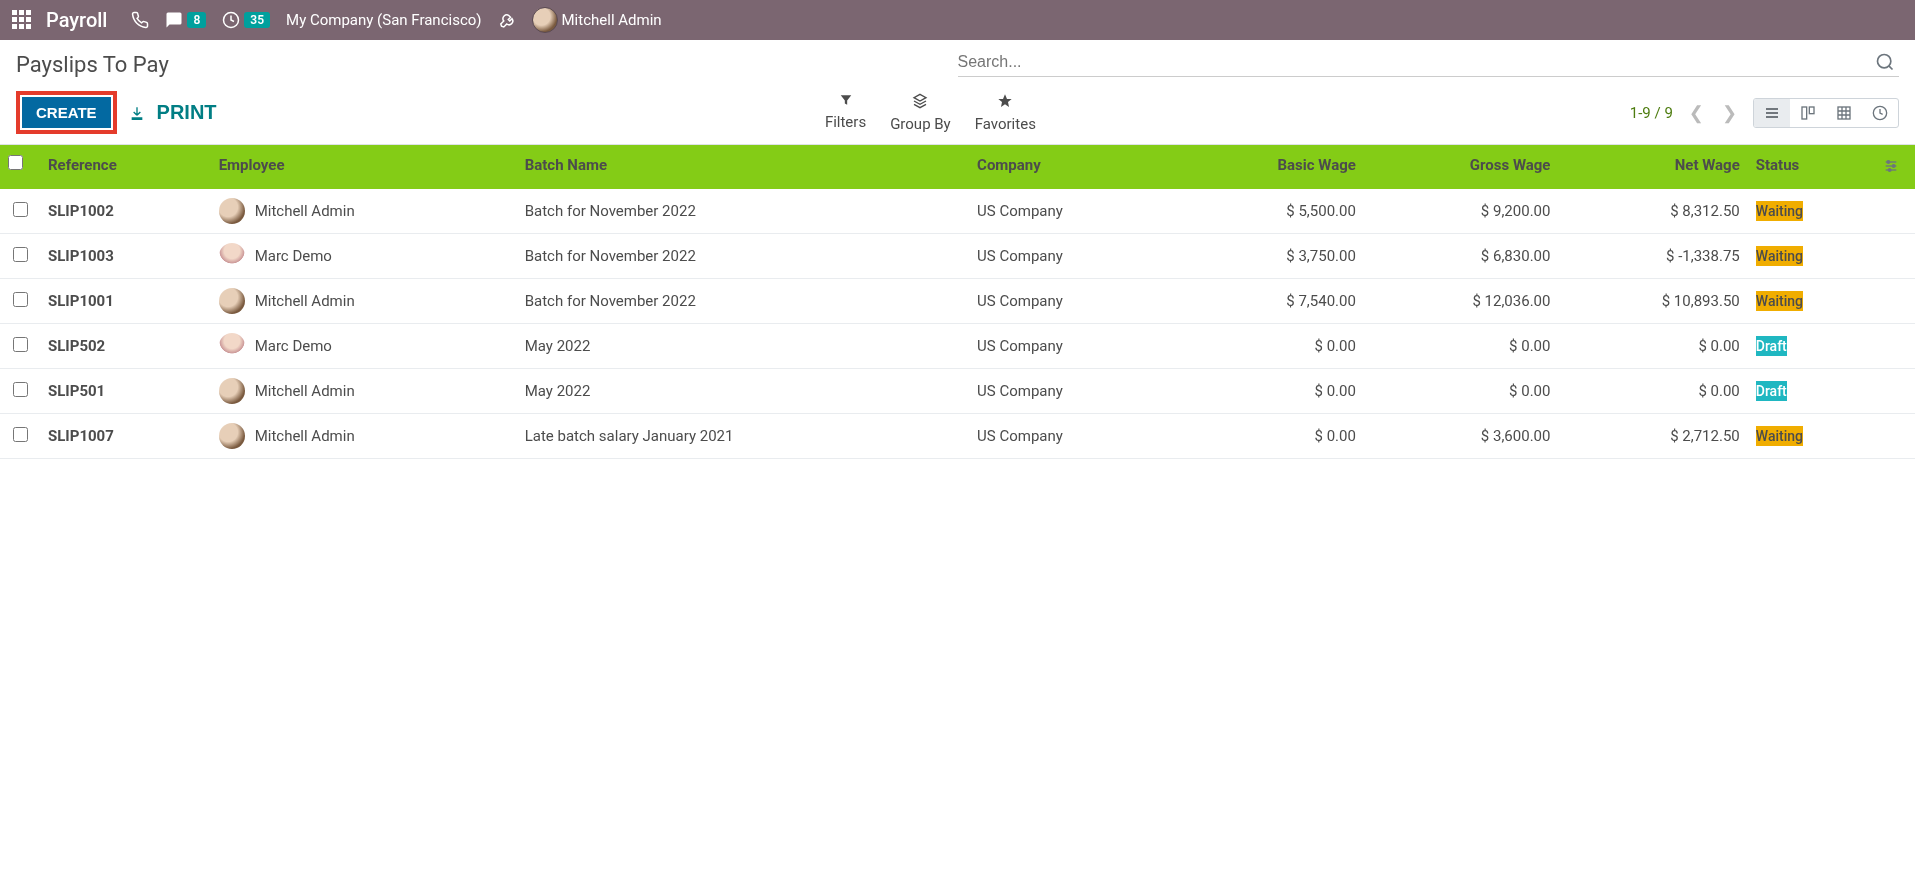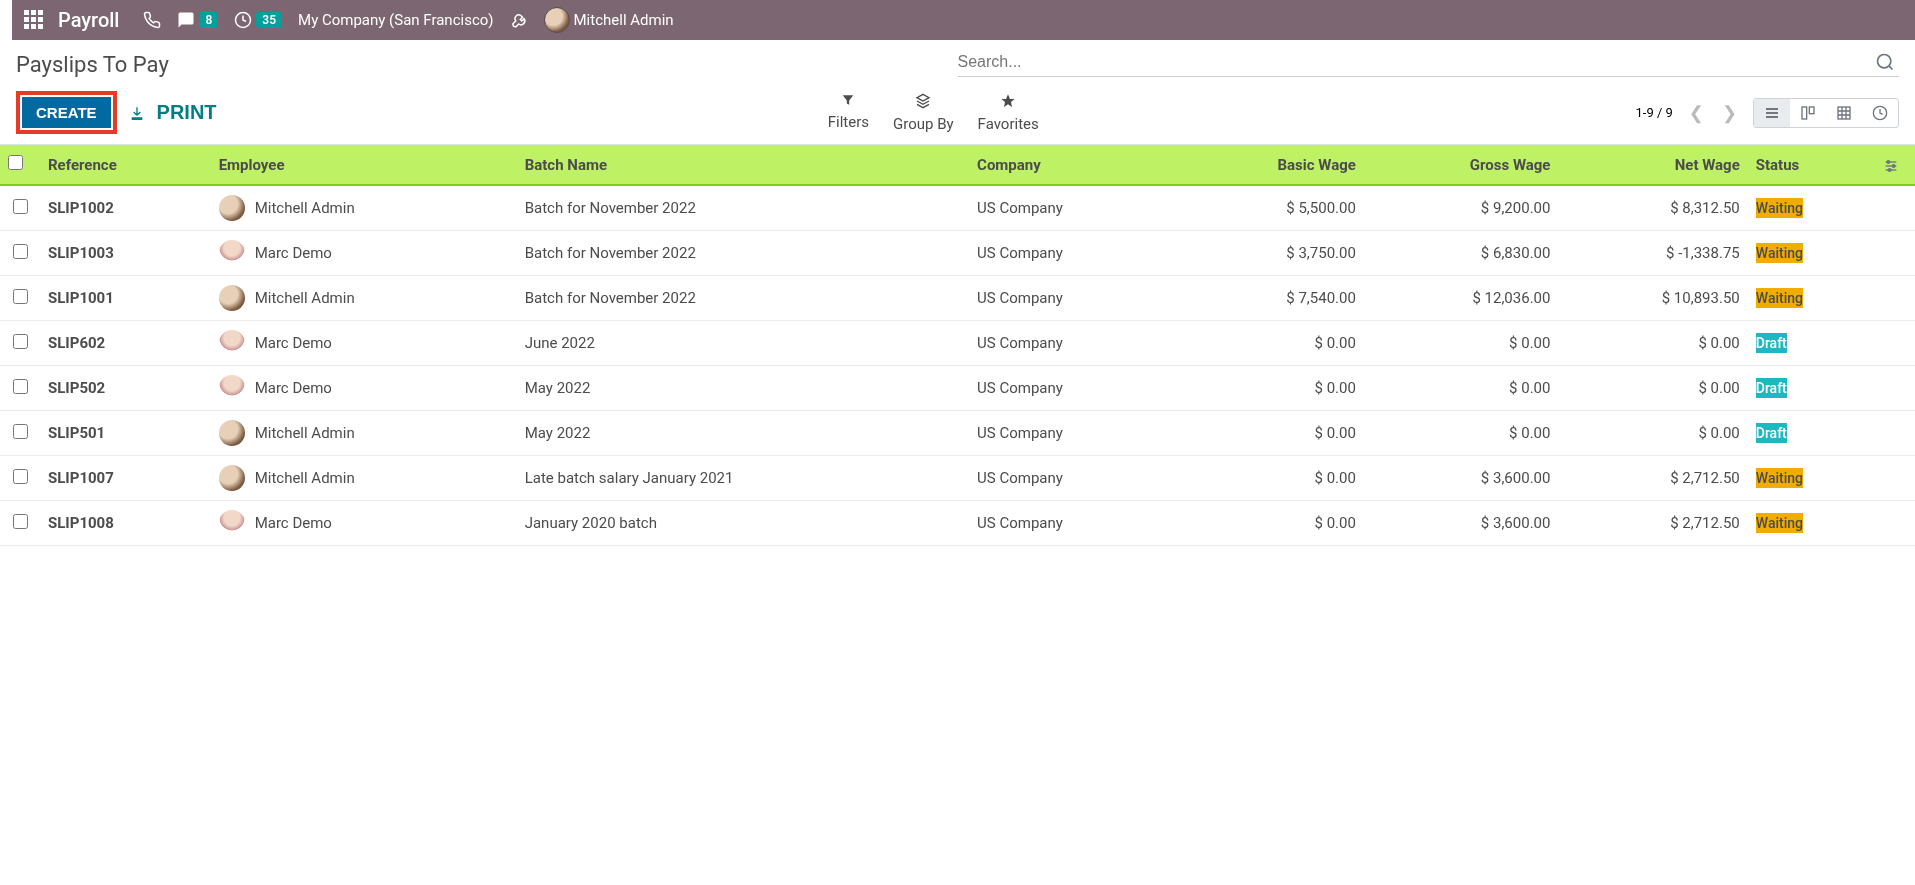--- a/index.html
+++ b/index.html
@@ -1,19 +1,19 @@
 <!DOCTYPE html>
 <html><head>
 <meta charset="utf-8">
 <style>
   * { box-sizing: border-box; margin: 0; padding: 0; }
   body { font-family: -apple-system, BlinkMacSystemFont, "Segoe UI", Roboto, Helvetica, Arial, sans-serif; font-size: 15px; color: #374151; background: #fff; }
   
   
-  .topnav { background: #7b6671; color: #fff; height: 40px; display: flex; align-items: center; padding: 0 12px; margin-left: 12px; }
+  .topnav { background: #7b6671; color: #fff; height: 40px; display: flex; align-items: center; padding: 0 12px; }
   .topnav .apps-icon { width: 20px; height: 20px; display: grid; grid-template-columns: repeat(3,5px); grid-template-rows: repeat(3,5px); gap: 2px; margin-right: 14px; cursor: pointer; }
   .topnav .apps-icon span { background: #fff; width: 5px; height: 5px; }
   .topnav .brand { font-size: 20px; font-weight: 500; margin-right: 24px; cursor: pointer; }
   .topnav .menu { display: flex; gap: 30px; flex: 1; }
   .topnav .menu a { color: #fff; text-decoration: none; font-size: 15px; cursor: pointer; }
   .topnav .right { display: flex; align-items: center; gap: 16px; }
   .topnav .right-item { display: flex; align-items: center; gap: 4px; cursor: pointer; }
   .badge-teal { background: #00a09d; color: #fff; font-size: 12px; padding: 1px 6px; border-radius: 3px; font-weight: 600; }
   .avatar { width: 26px; height: 26px; border-radius: 50%; background: radial-gradient(circle at 35% 35%, #e7cfb8 40%, #7a5a3f 70%); border: 1px solid #5a4a52; }
   
@@ -29,29 +29,29 @@
   .ctrl-left { display: flex; align-items: center; gap: 12px; flex: 1; }
   .highlight-box { border: 4px solid #e43b2b; padding: 2px; display: inline-block; }
   .btn-create { background: #0369a1; color: #fff; border: none; padding: 7px 14px; font-size: 15px; font-weight: 600; cursor: pointer; }
   .btn-link { color: #017e84; background: none; border: none; font-size: 20px; font-weight: 600; cursor: pointer; }
   .icon-teal { color: #017e84; cursor: pointer; }
   
   .ctrl-mid { display: flex; gap: 24px; color: #4c4c4c; flex: 1; justify-content: flex-start; padding-left: 4px;}
   .ctrl-mid .filter-btn { display: flex; align-items: center; gap: 6px; cursor: pointer; font-size: 15px; flex-direction: column; }
   
   .ctrl-right { display: flex; align-items: center; gap: 14px; }
-  .pager { color: #000000; font-size: 13px; }
+  .pager { color: #4d7c0f; font-size: 15px; }
   .pager-arrow { color: #bbb; padding: 0 2px; cursor: pointer; font-size: 18px; }
   .view-switch { display: flex; border: 1px solid #ced4da; border-radius: 3px; overflow: hidden; }
   .view-btn { padding: 6px 10px; cursor: pointer; color: #6c757d; display: flex; align-items: center; }
   .view-btn.active { background: #e9ecef; color: #495057; }
   
   
   table.list { width: 100%; border-collapse: collapse; }
-  table.list th { text-align: left; font-weight: 700; font-size: 15px; padding: 10px 8px; border-bottom: 2px solid #84cc16; color: #4c4c4c; background: #bef264; }
+  table.list th { text-align: left; font-weight: 700; font-size: 15px; padding: 10px 8px; border-bottom: 5px solid #84cc16; color: #4c4c4c; background: #84cc16; }
   table.list th.num, table.list td.num { text-align: right; }
   table.list td { padding: 9px 8px; border-bottom: 1px solid #e9ecef; font-size: 15px; color: #4c4c4c; vertical-align: middle; }
   .chk { width: 40px; text-align: center; }
   .chk input { width: 15px; height: 15px; }
   .emp-cell { display: flex; align-items: center; gap: 10px; }
   .emp-avatar { width: 26px; height: 26px; border-radius: 50%; background: radial-gradient(circle at 35% 35%, #e7cfb8 40%, #7a5a3f 70%); flex-shrink: 0; }
   .emp-avatar.v2 { background: radial-gradient(circle at 50% 30%, #f2d8c8 35%, #c99 55%, #fff 58%); }
   .status-badge { display: inline-block; padding: 2px 0; border-radius: 0; font-size: 14px; font-weight: 500; color: #fff; }
   .status-waiting { background: #f0ad00; color: #4c4c4c; }
   .status-draft { background: #1fb7c1; }
@@ -267,44 +267,27 @@
         <td>Batch for November 2022</td>
         <td>US Company</td>
         <td class="num">$ 7,540.00</td>
         <td class="num">$ 12,036.00</td>
         <td class="num">$ 10,893.50</td>
         <td><span class="status-badge status-waiting">Waiting</span></td>
         <td></td>
       </tr>
       <tr>
         <td class="chk"><input type="checkbox" style=""></td>
-        <td><b>SLIP602</b></td>
+        <td><b>SLIP502</b></td>
         <td>
           <div class="emp-cell">
             <div class="emp-avatar v2"></div>
             <span>Marc Demo</span>
           </div>
         </td>
-        <td>June 2022</td>
-        <td>US Company</td>
-        <td class="num">$ 0.00</td>
-        <td class="num">$ 0.00</td>
-        <td class="num">$ 0.00</td>
-        <td><span class="status-badge status-draft">Draft</span></td>
-        <td></td>
-      </tr>
-      <tr>
-        <td class="chk"><input type="checkbox" style=""></td>
-        <td><b>SLIP502</b></td>
-        <td>
-          <div class="emp-cell">
-            <div class="emp-avatar v2"></div>
-            <span>Marc Demo</span>
-          </div>
-        </td>
         <td>May 2022</td>
         <td>US Company</td>
         <td class="num">$ 0.00</td>
         <td class="num">$ 0.00</td>
         <td class="num">$ 0.00</td>
         <td><span class="status-badge status-draft">Draft</span></td>
         <td></td>
       </tr>
       <tr>
         <td class="chk"><input type="checkbox" style=""></td>
@@ -326,37 +309,20 @@
       <tr>
         <td class="chk"><input type="checkbox" style=""></td>
         <td><b>SLIP1007</b></td>
         <td>
           <div class="emp-cell">
             <div class="emp-avatar"></div>
             <span>Mitchell Admin</span>
           </div>
         </td>
         <td>Late batch salary January 2021</td>
-        <td>US Company</td>
-        <td class="num">$ 0.00</td>
-        <td class="num">$ 3,600.00</td>
-        <td class="num">$ 2,712.50</td>
-        <td><span class="status-badge status-waiting">Waiting</span></td>
-        <td></td>
-      </tr>
-      <tr>
-        <td class="chk"><input type="checkbox" style=""></td>
-        <td><b>SLIP1008</b></td>
-        <td>
-          <div class="emp-cell">
-            <div class="emp-avatar v2"></div>
-            <span>Marc Demo</span>
-          </div>
-        </td>
-        <td>January 2020 batch</td>
         <td>US Company</td>
         <td class="num">$ 0.00</td>
         <td class="num">$ 3,600.00</td>
         <td class="num">$ 2,712.50</td>
         <td><span class="status-badge status-waiting">Waiting</span></td>
         <td></td>
       </tr>
     </tbody>
 </table>
 

